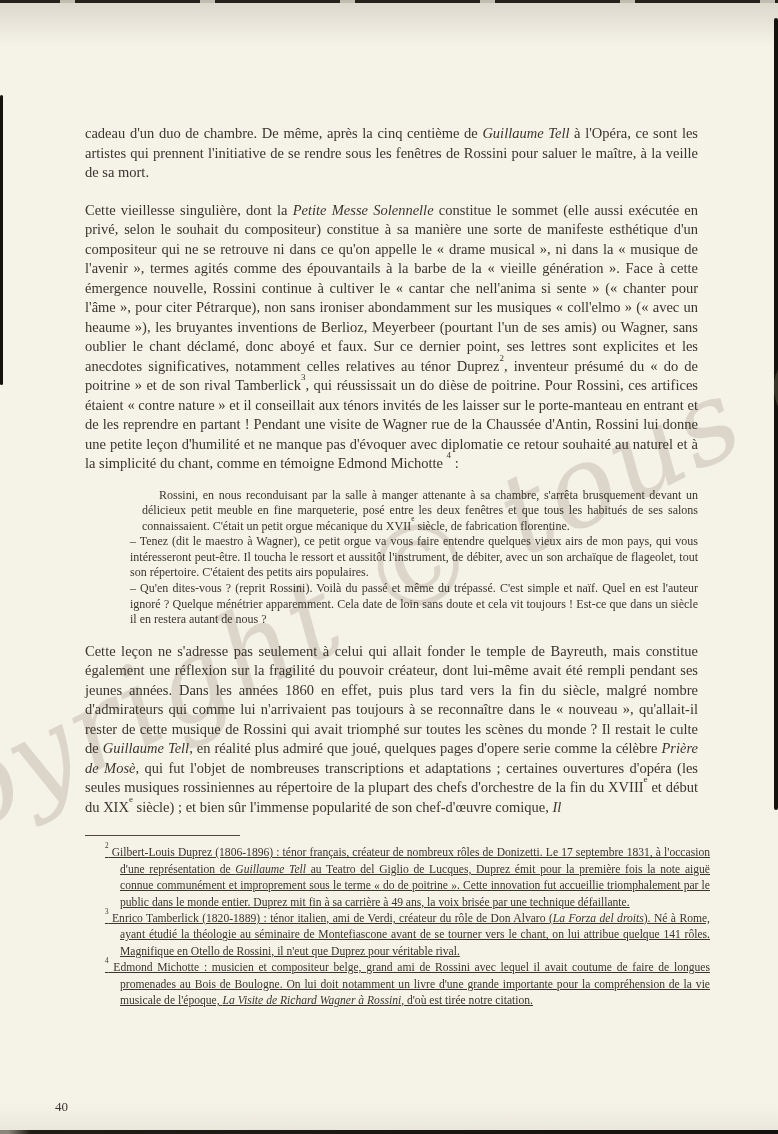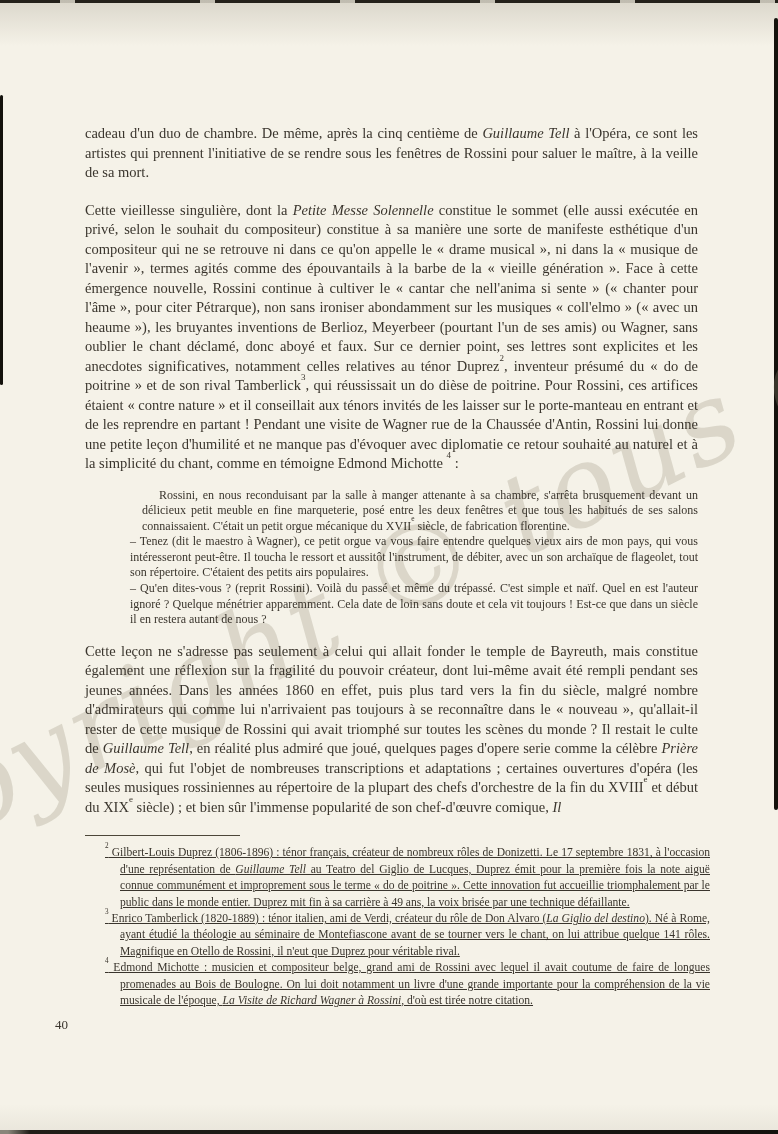--- a/index.html
+++ b/index.html
@@ -68,21 +68,21 @@
     margin:16px 0 9px 0;
   }
   .footnotes{
     margin-left:20px;width:605px;
   }
   .footnotes p{
     font-size:11.6px;line-height:16.4px;text-align:justify;
     padding-left:15px;text-indent:-15px;text-decoration:underline;
   }
   .page-number{
-    position:absolute;left:55px;top:1017px;
+    position:absolute;left:55px;top:1099px;
     font-size:13px;z-index:1;
   }
   i{font-style:italic;}
 </style>
 </head>
 <body>
 
 <div class="page">
 
   <div class="scan-shade-top"></div>
@@ -105,21 +105,21 @@
       <p>– Tenez (dit le maestro à Wagner), ce petit orgue va vous faire entendre quelques vieux airs de mon pays, qui vous intéresseront peut-être. Il toucha le ressort et aussitôt l'instrument, de débiter, avec un son archaïque de flageolet, tout son répertoire. C'étaient des petits airs populaires.</p>
       <p>– Qu'en dites-vous&nbsp;? (reprit Rossini). Voilà du passé et même du trépassé. C'est simple et naïf. Quel en est l'auteur ignoré&nbsp;? Quelque ménétrier apparemment. Cela date de loin sans doute et cela vit toujours&nbsp;! Est-ce que dans un siècle il en restera autant de nous&nbsp;?</p>
     </div>
 
     <p class="body-para">Cette leçon ne s'adresse pas seulement à celui qui allait fonder le temple de Bayreuth, mais constitue également une réflexion sur la fragilité du pouvoir créateur, dont lui-même avait été rempli pendant ses jeunes années. Dans les années 1860 en effet, puis plus tard vers la fin du siècle, malgré nombre d'admirateurs qui comme lui n'arrivaient pas toujours à se reconnaître dans le «&nbsp;nouveau&nbsp;», qu'allait-il rester de cette musique de Rossini qui avait triomphé sur toutes les scènes du monde&nbsp;? Il restait le culte de <i>Guillaume Tell</i>, en réalité plus admiré que joué, quelques pages d'opere serie comme la célèbre <i>Prière de Mosè</i>, qui fut l'objet de nombreuses transcriptions et adaptations&nbsp;; certaines ouvertures d'opéra (les seules musiques rossiniennes au répertoire de la plupart des chefs d'orchestre de la fin du XVIII<sup>e</sup> et début du XIX<sup>e</sup>&nbsp;siècle)&nbsp;; et bien sûr l'immense popularité de son chef-d'œuvre comique, <i>Il</i></p>
 
     <hr class="footnote-rule">
 
     <div class="footnotes">
       <p><sup>2</sup><span> Gilbert-Louis Duprez (1806-1896)&nbsp;: ténor français, créateur de nombreux rôles de Donizetti. Le 17 septembre 1831, à l'occasion d'une représentation de <i>Guillaume Tell</i> au Teatro del Giglio de Lucques, Duprez émit pour la première fois la note aiguë connue communément et improprement sous le terme «&nbsp;do de poitrine&nbsp;». Cette innovation fut accueillie triomphalement par le public dans le monde entier. Duprez mit fin à sa carrière à 49 ans, la voix brisée par une technique défaillante.</span></p>
-      <p><sup>3</sup><span> Enrico Tamberlick (1820-1889)&nbsp;: ténor italien, ami de Verdi, créateur du rôle de Don Alvaro (<i>La Giglio del destino</i>). Né à Rome, ayant étudié la théologie au séminaire de Montefiascone avant de se tourner vers le chant, on lui attribue quelque 141 rôles. Magnifique en Otello de Rossini, il n'eut que Duprez pour véritable rival.</span></p>
+      <p><sup>3</sup><span> Enrico Tamberlick (1820-1889)&nbsp;: ténor italien, ami de Verdi, créateur du rôle de Don Alvaro (<i>La Forza del droits</i>). Né à Rome, ayant étudié la théologie au séminaire de Montefiascone avant de se tourner vers le chant, on lui attribue quelque 141 rôles. Magnifique en Otello de Rossini, il n'eut que Duprez pour véritable rival.</span></p>
       <p><sup>4</sup><span> Edmond Michotte&nbsp;: musicien et compositeur belge, grand ami de Rossini avec lequel il avait coutume de faire de longues promenades au Bois de Boulogne. On lui doit notamment un livre d'une grande importante pour la compréhension de la vie musicale de l'époque, <i>La Visite de Richard Wagner à Rossini</i>, d'où est tirée notre citation.</span></p>
     </div>
 
   </div>
 
   <div class="page-number">40</div>
 
 </div>
 
 </body></html>

